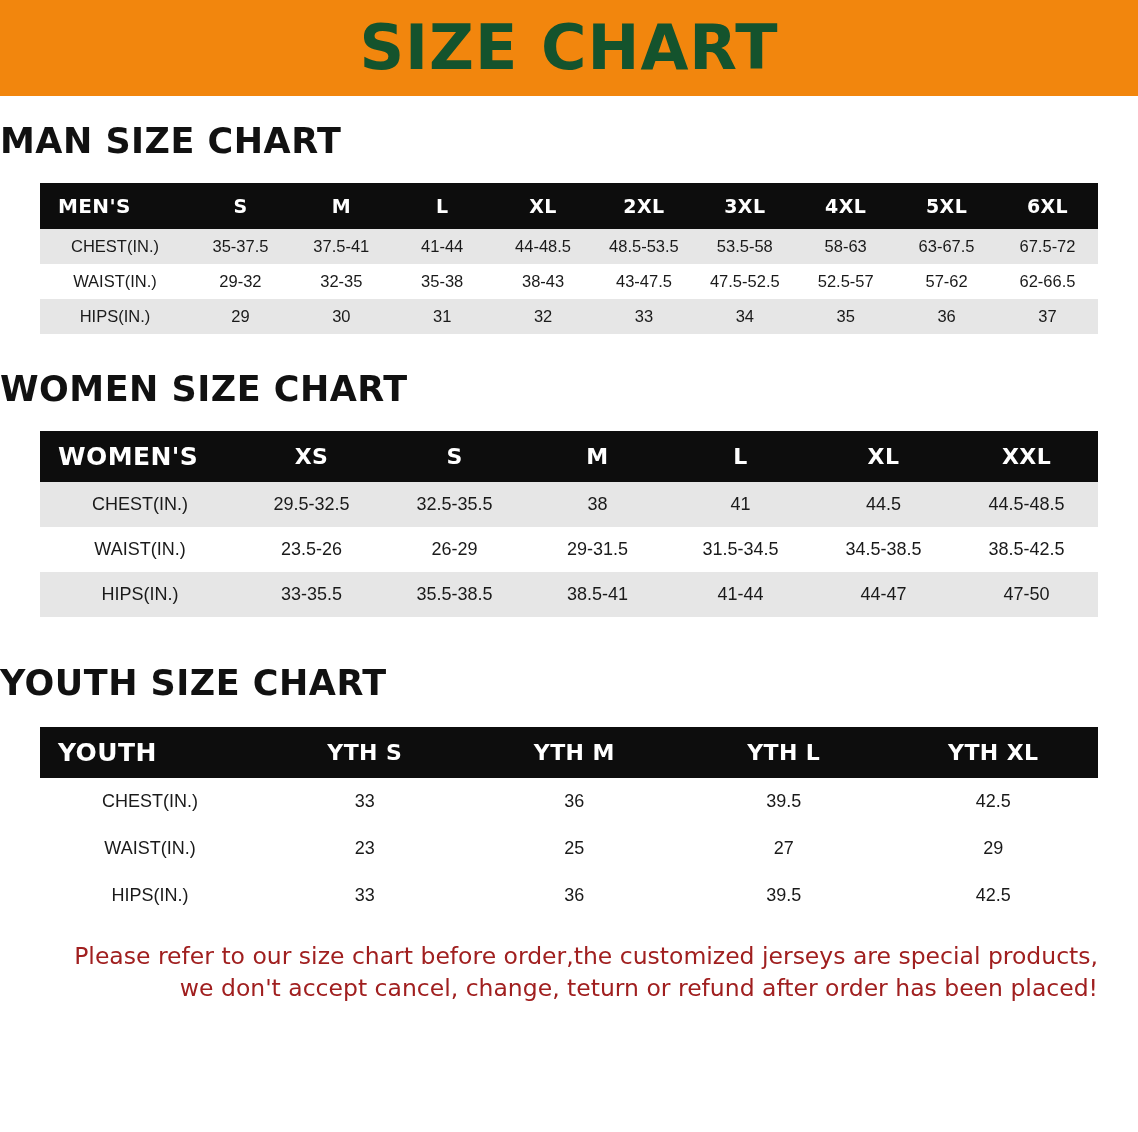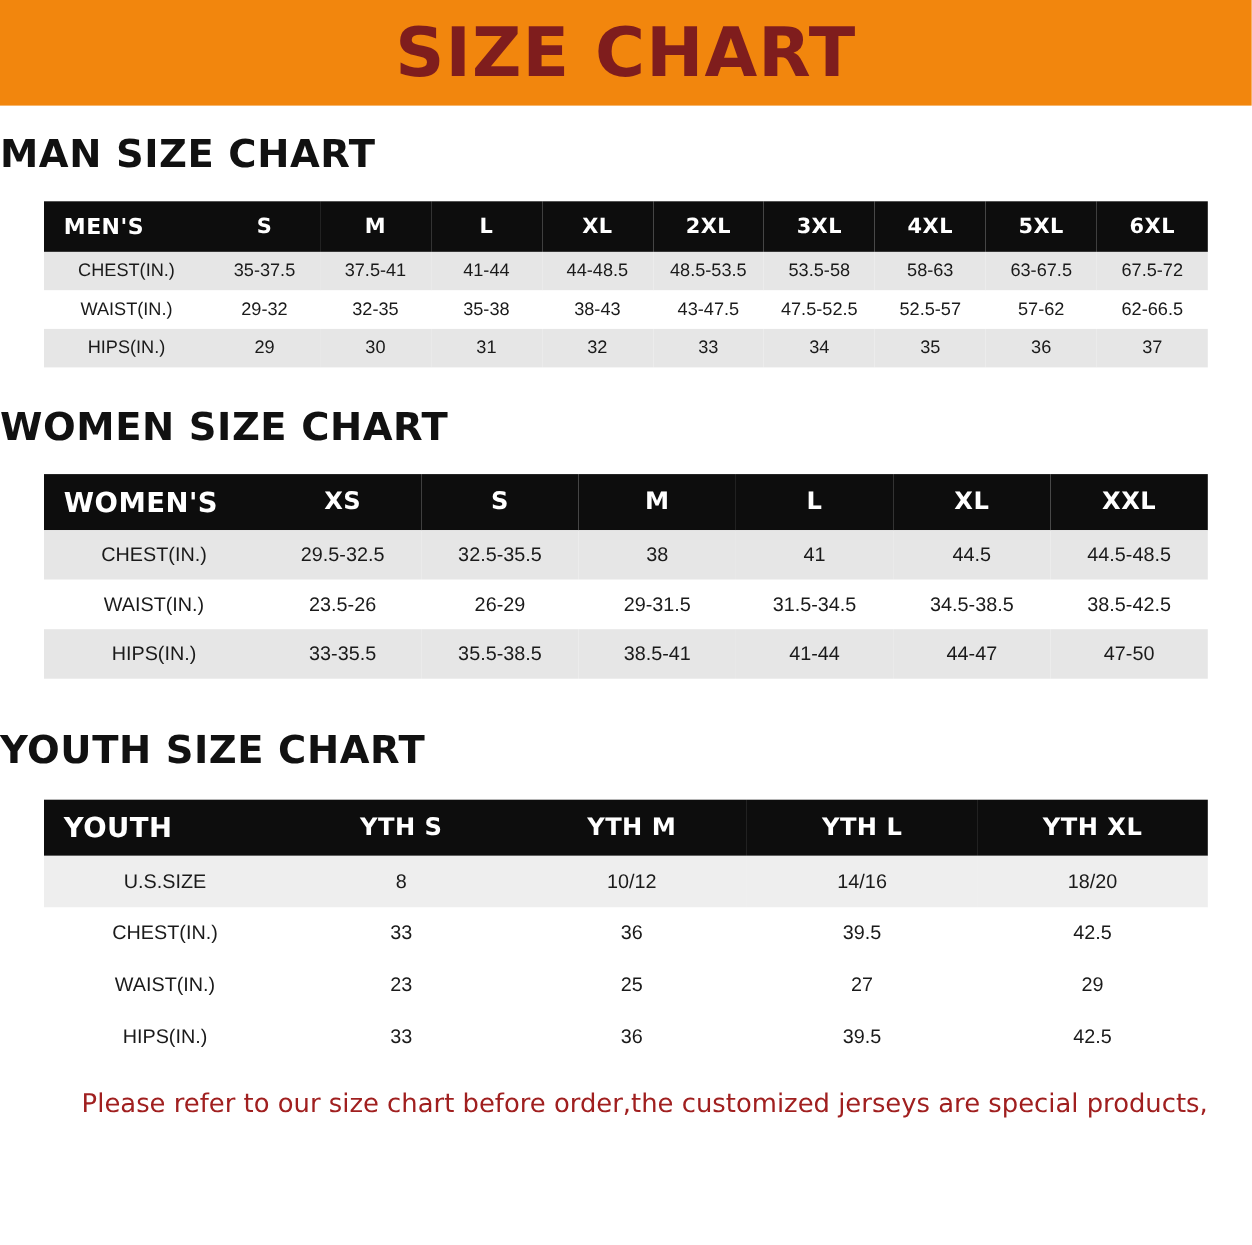--- a/index.html
+++ b/index.html
@@ -23,21 +23,21 @@
     background: #f2860d;
     display: flex;
     align-items: center;
     justify-content: center;
   }
   .banner-title {
     font-family: "DejaVu Sans", sans-serif;
     font-weight: 700;
     font-size: 62px;
     letter-spacing: 1px;
-    color: #7f1d1d;
+    color: #14532d;
     line-height: 1;
     text-align: left;
   }
 
   
   .section-title {
     font-family: "DejaVu Sans", sans-serif;
     font-weight: 700;
     font-size: 35px;
     color: #111111;
@@ -271,27 +271,20 @@
     <thead>
       <tr>
         <th class="rowhead">YOUTH</th>
         <th>YTH S</th>
         <th>YTH M</th>
         <th>YTH L</th>
         <th>YTH XL</th>
       </tr>
     </thead>
     <tbody>
-      <tr class="stripe-a">
-        <td class="rowhead">U.S.SIZE</td>
-        <td>8</td>
-        <td>10/12</td>
-        <td>14/16</td>
-        <td>18/20</td>
-      </tr>
       <tr class="stripe-b">
         <td class="rowhead">CHEST(IN.)</td>
         <td>33</td>
         <td>36</td>
         <td>39.5</td>
         <td>42.5</td>
       </tr>
       <tr class="stripe-b">
         <td class="rowhead">WAIST(IN.)</td>
         <td>23</td>
@@ -305,13 +298,14 @@
         <td>36</td>
         <td>39.5</td>
         <td>42.5</td>
       </tr>
     </tbody>
   </table>
 </div>
 
 <div class="note">
   <div>Please refer to our size chart before order,the customized jerseys are special products,</div>
+  <div>we don't accept cancel, change, teturn or refund after order has been placed!</div>
 </div>
 
 </body></html>

